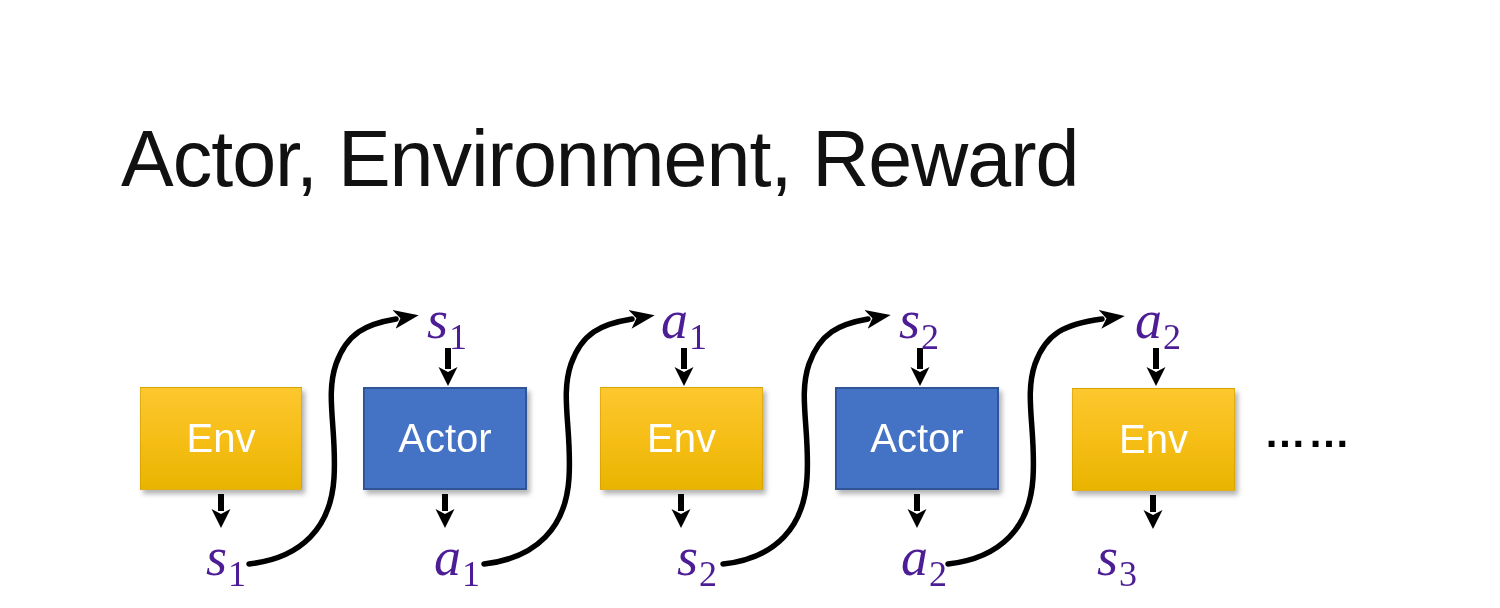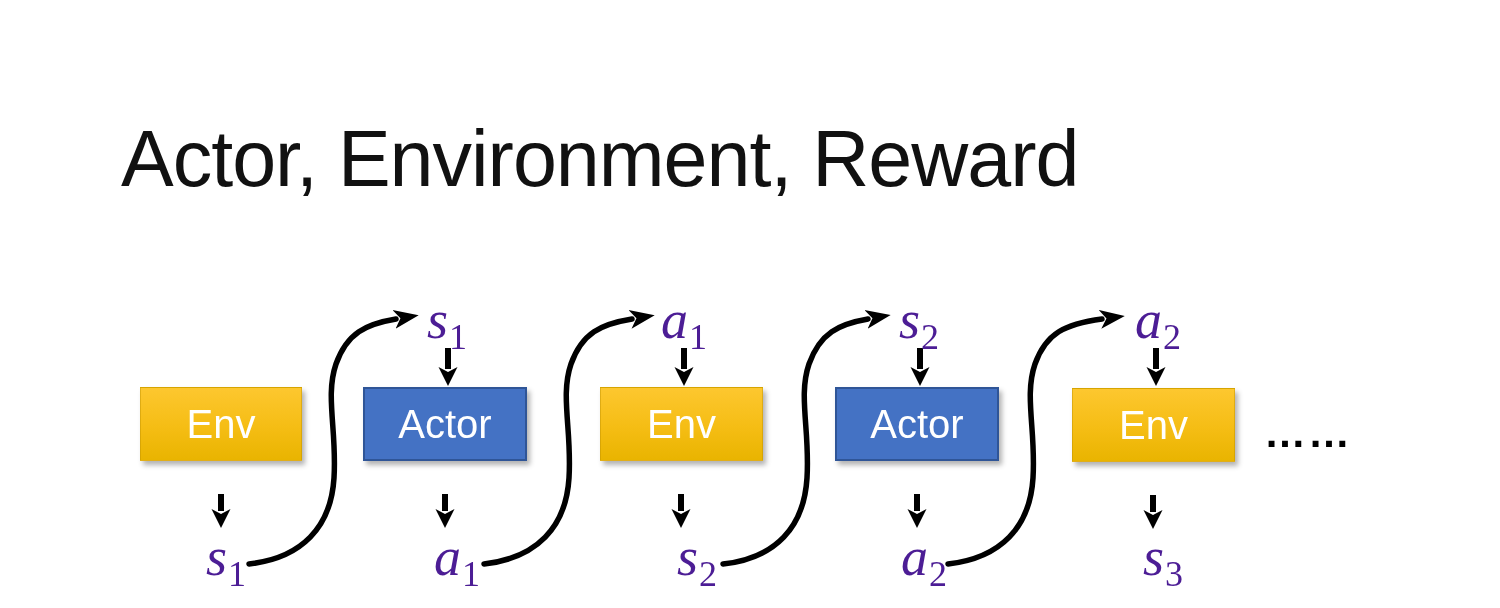--- a/index.html
+++ b/index.html
@@ -20,21 +20,21 @@
     letter-spacing: -1px;
     color: #111111;
     line-height: 1.2;
     white-space: nowrap;
     text-align: center;
   }
 
   .box {
     position: absolute;
     top: 387px;
-    height: 74px;
+    height: 103px;
     display: flex;
     align-items: center;
     justify-content: center;
     color: #ffffff;
     font-size: 40px;
     box-sizing: border-box;
     box-shadow: 3px 4px 5px rgba(0,0,0,0.30);
   }
   .box.env {
     background: linear-gradient(180deg, var(--env_top) 0%, #F5BD14 55%, var(--env_bottom) 100%);
@@ -158,19 +158,19 @@
   </div>
   <div class="mlabel bottom" style="left:457px;">
     <span>a</span><sub>1</sub>
   </div>
   <div class="mlabel bottom" style="left:697px;">
     <span>s</span><sub>2</sub>
   </div>
   <div class="mlabel bottom" style="left:924px;">
     <span>a</span><sub>2</sub>
   </div>
-  <div class="mlabel bottom" style="left:1163px;">
+  <div class="mlabel bottom" style="left:1117px;">
     <span>s</span><sub>3</sub>
   </div>
 
   <div class="dots">……</div>
 
 </div>
 
 </body></html>

